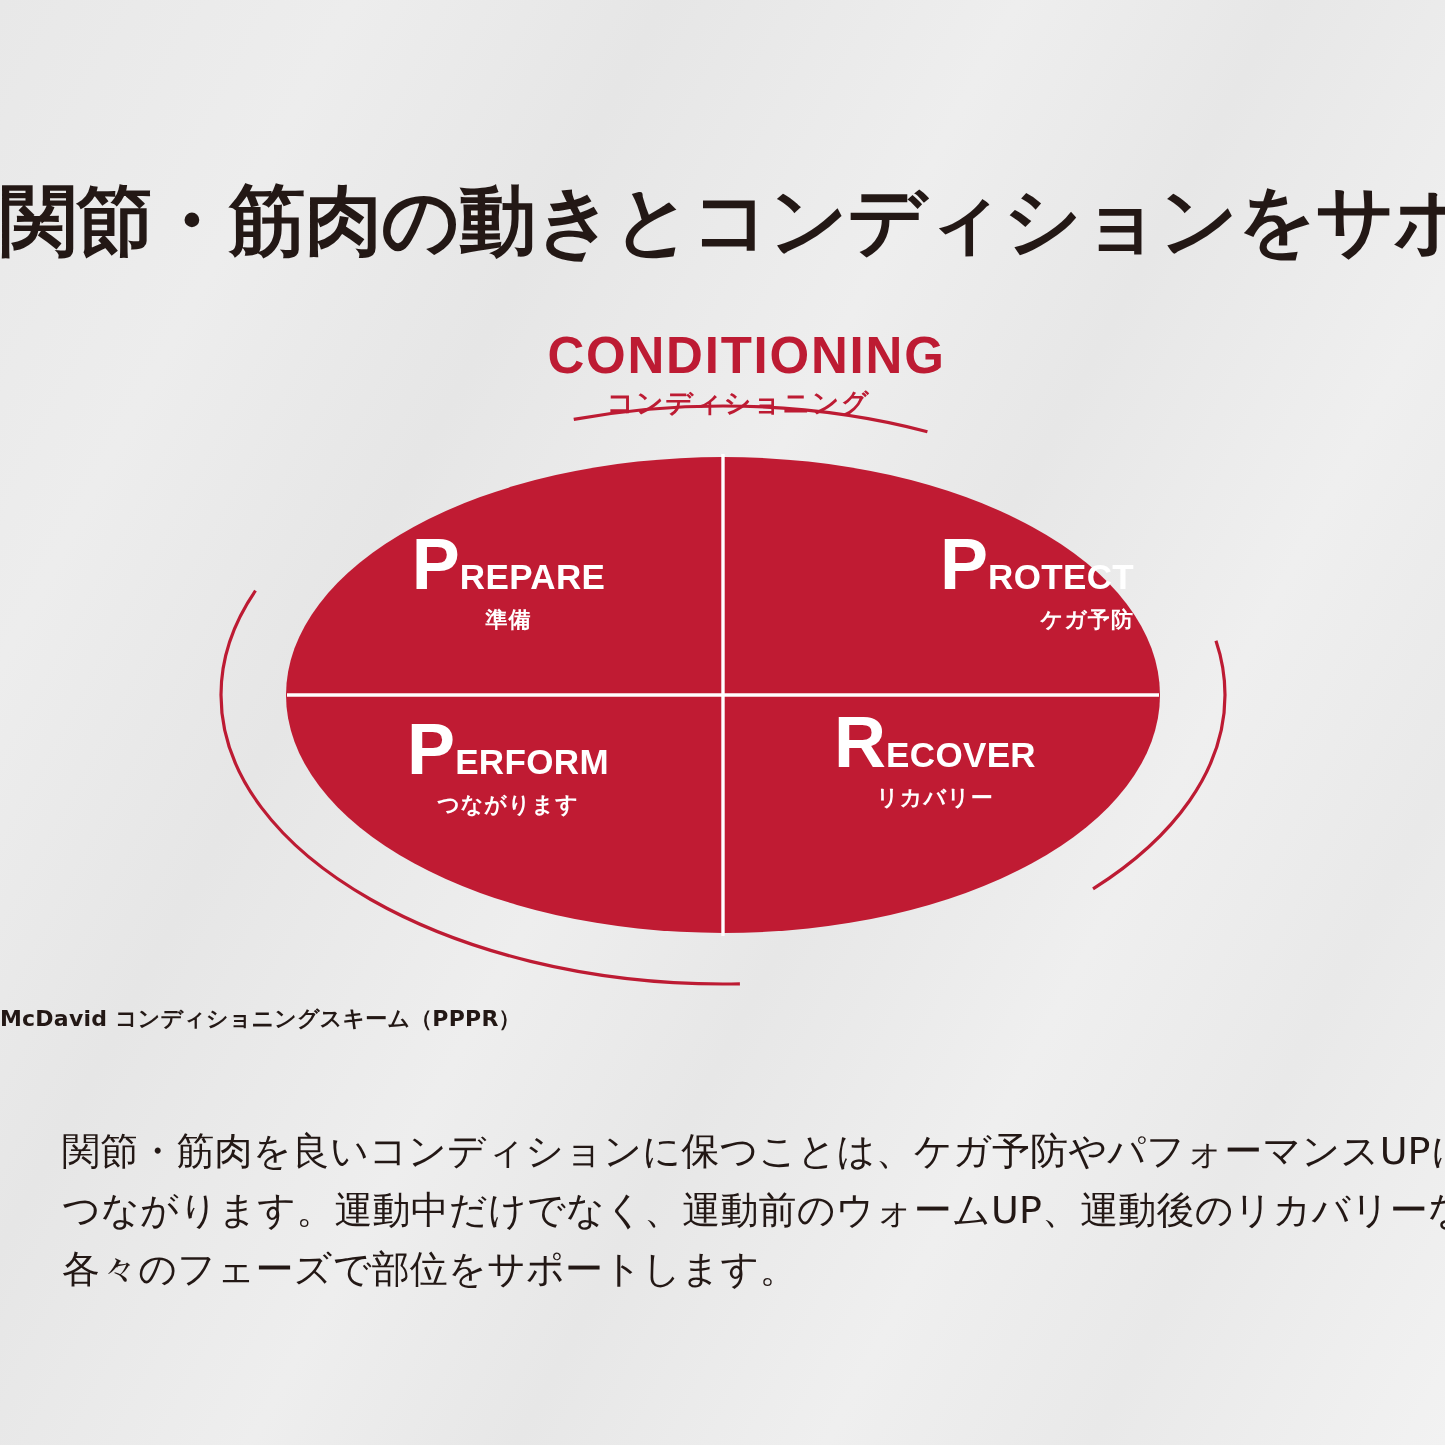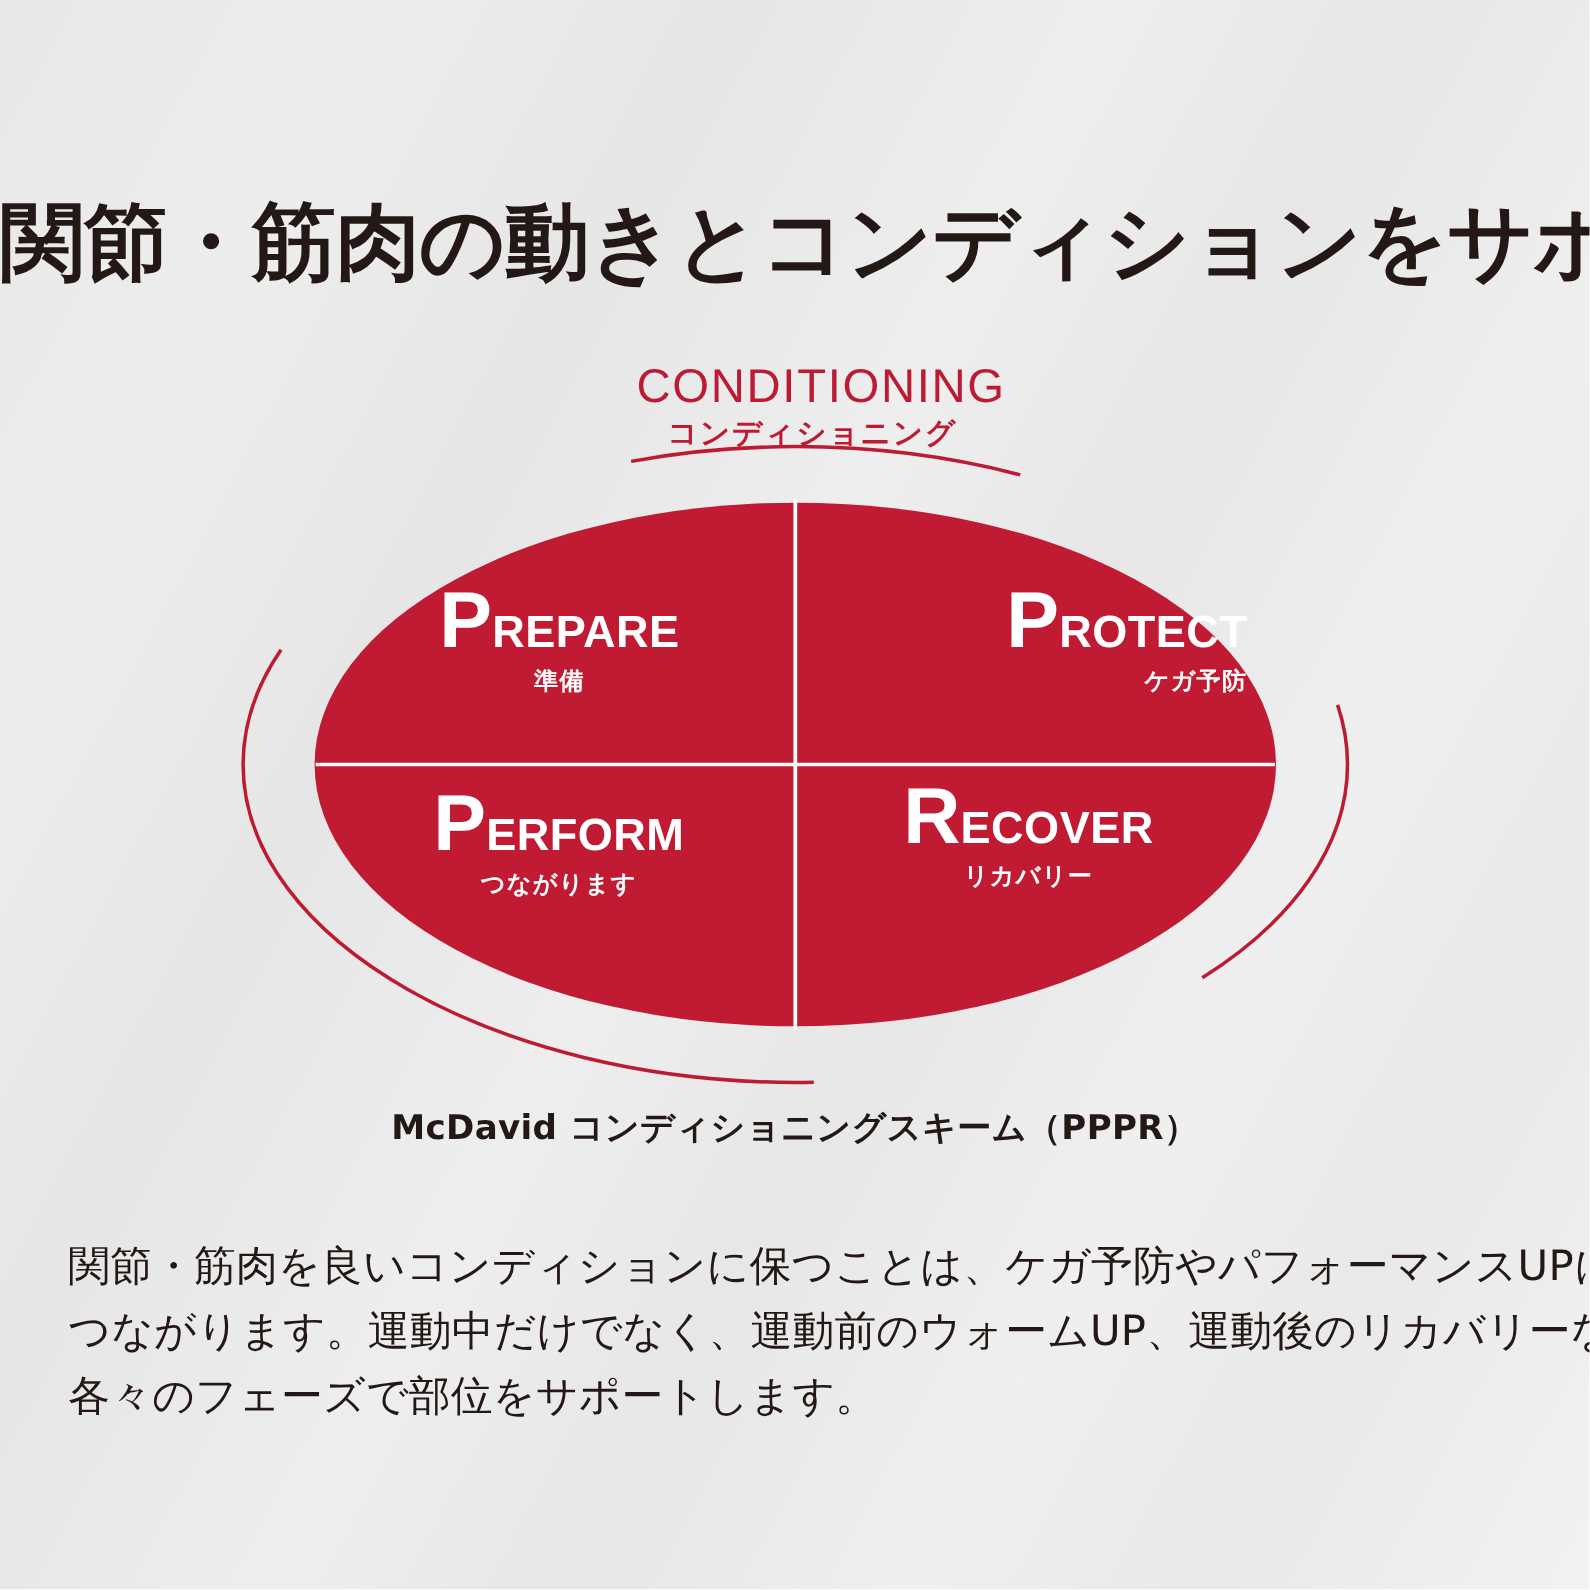--- a/index.html
+++ b/index.html
@@ -49,22 +49,22 @@
   }
   .cond-title-wrap{
     position:absolute;
     left:0;right:0;
     top:0px;
     text-align:center;
     pointer-events:none;
   }
   .cond-en{
     font-family:"Liberation Sans","DejaVu Sans",sans-serif;
-    font-size:43px;
-    font-weight:400;
+    font-size:51px;
+    font-weight:700;
     color:#bd1b33;
     letter-spacing:0.035em;
     line-height:1;
     margin-left:48px;
   }
   .cond-jp{
     margin-top:8px;
     font-family:"DejaVu Sans","Liberation Sans",sans-serif;
     font-size:27px;
     font-weight:700;
@@ -82,43 +82,43 @@
     white-space:nowrap;
   }
   .quad .en{
     font-family:"Liberation Sans","DejaVu Sans",sans-serif;
     font-weight:700;
     line-height:0.95;
     letter-spacing:0.005em;
     display:block;
   }
   .quad .en .cap{ font-size:72px; }
-  .quad .en .rest{ font-size:41px; letter-spacing:0.01em;}
+  .quad .en .rest{ font-size:35px; letter-spacing:0.01em;}
   .quad .jp{
     display:block;
     margin-top:11px;
     font-family:"DejaVu Sans","Liberation Sans",sans-serif;
     font-size:22px;
     font-weight:700;
     letter-spacing:0.05em;
     line-height:1;
   }
   #quad-prepare{ left:311px; top:200px; width:395px; }
   #quad-protect{ left:739px; top:200px; width:395px;text-align:right; }
   #quad-perform{ left:298px; top:385px; width:420px; }
   #quad-recover{ left:735px; top:378px; width:400px; }
 
   
   .caption{
     position:absolute;
     left:0;right:0;
     top:1004px;
-    text-align:center;
+    text-align:left;
     font-family:"DejaVu Sans","Liberation Sans",sans-serif;
-    font-size:31px;
+    font-size:22px;
     font-weight:700;
     color:#231815;
     letter-spacing:0.01em;
     white-space:nowrap;
   }
   
   .body-copy{
     position:absolute;
     left:62px;
     top:1122px;

